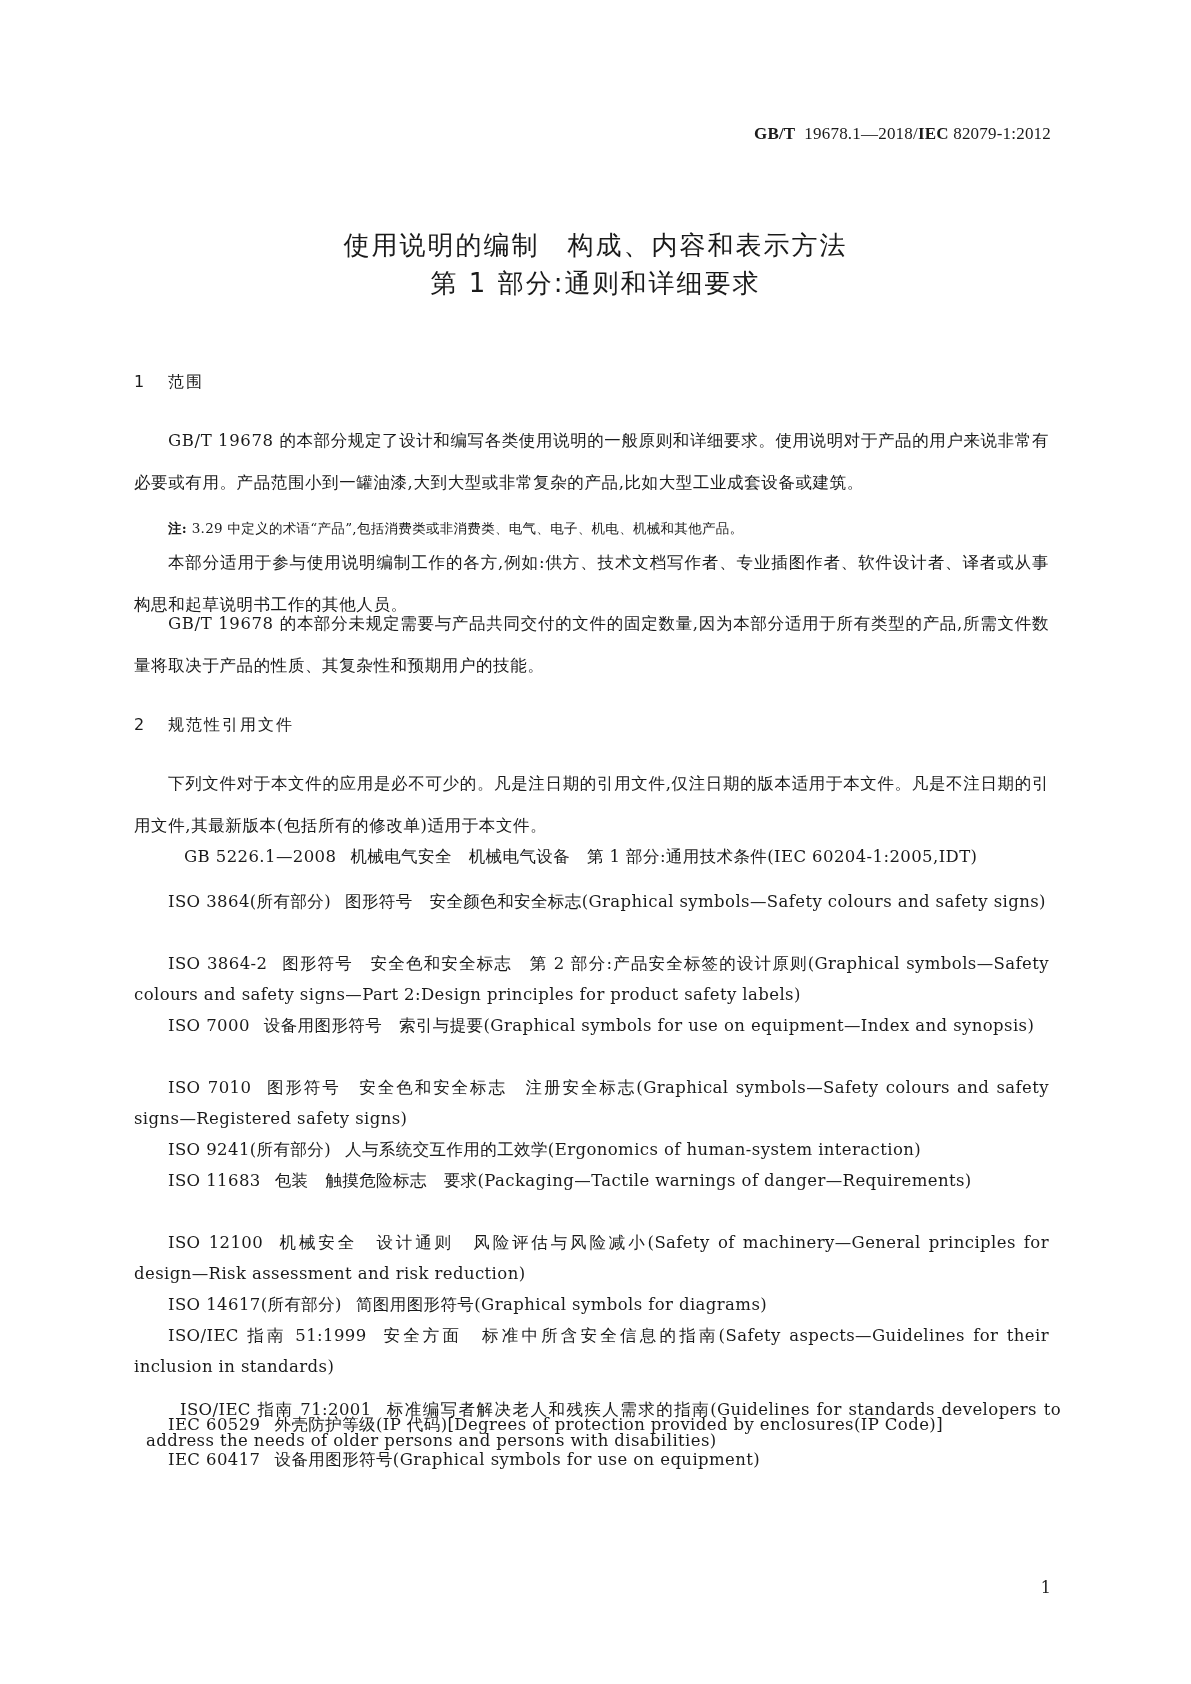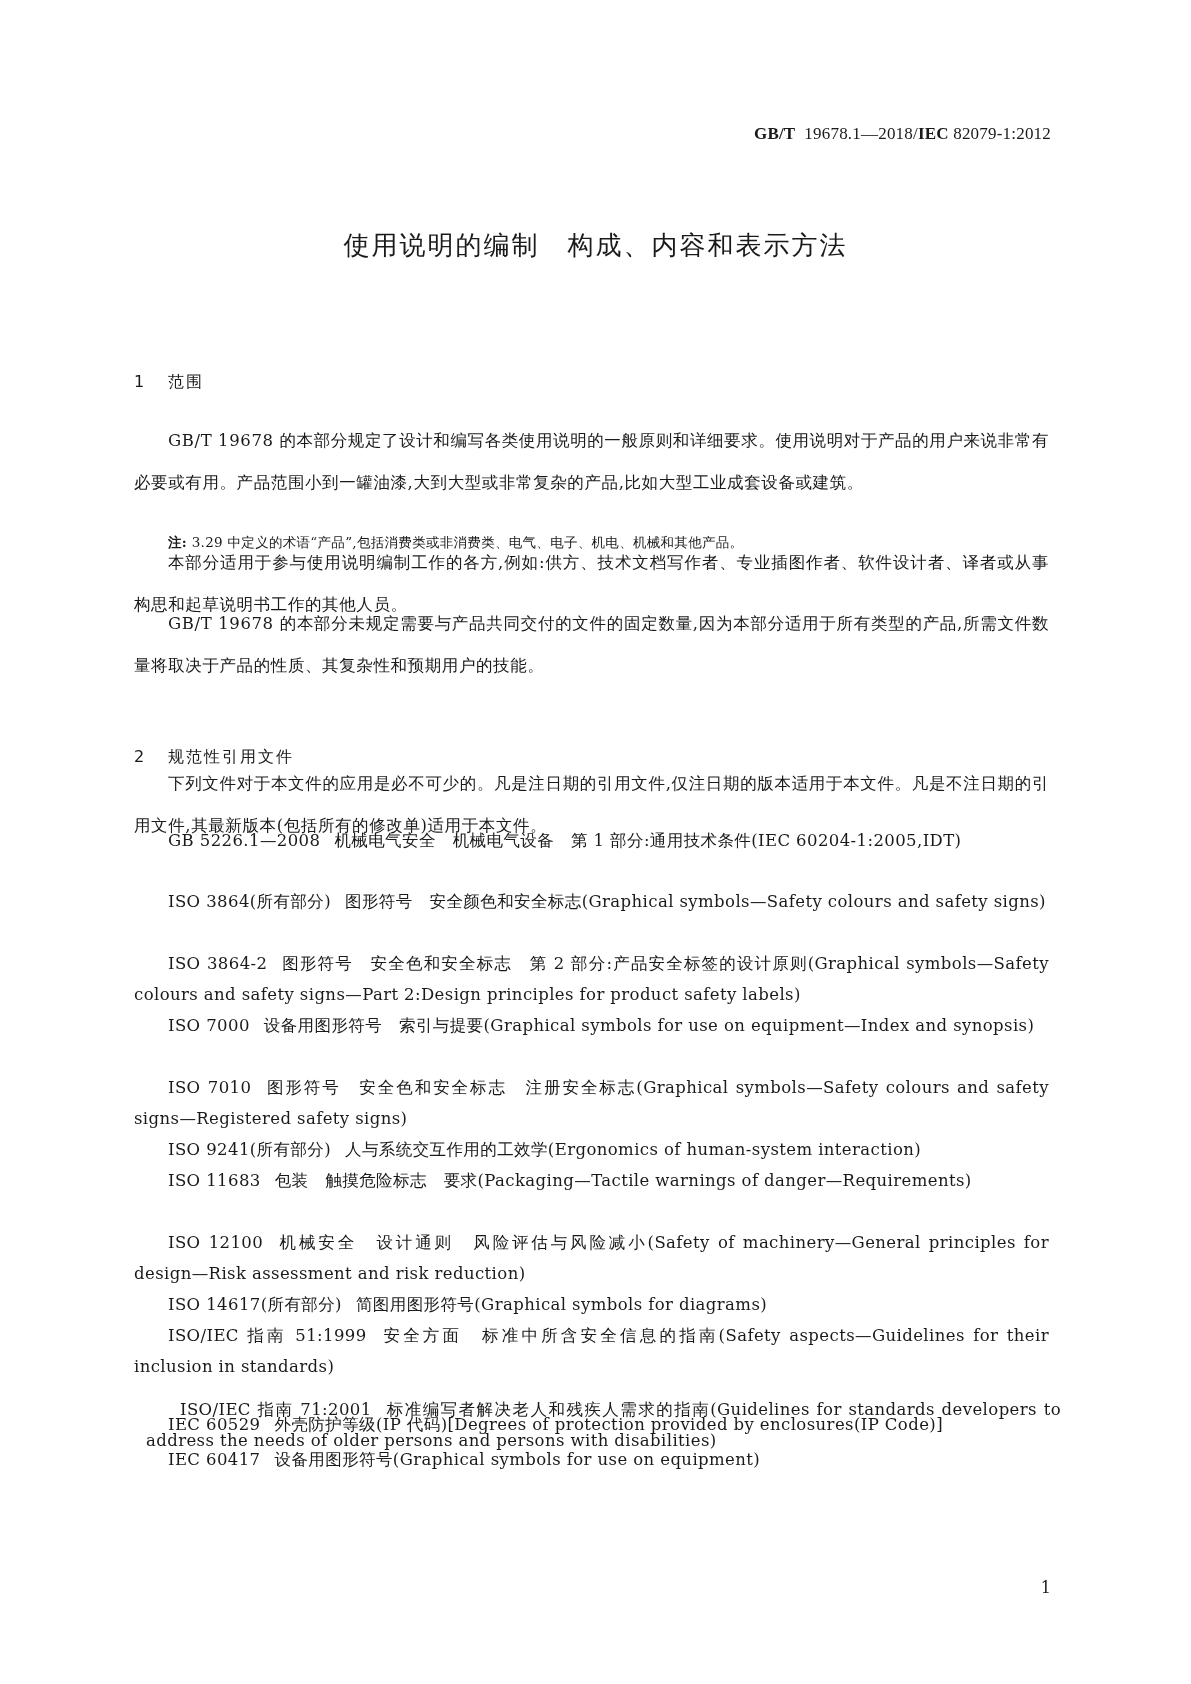--- a/index.html
+++ b/index.html
@@ -93,44 +93,45 @@
 <body>
 
 <div class="header-code">
   <span class="bold">GB/T</span>&nbsp;
   <span>19678.1—2018/</span><span class="bold">IEC</span>
   <span>82079-1:2012</span>
 </div>
 
 <div class="title-block">
   <div>使用说明的编制　构成、内容和表示方法</div>
+  <div>第 1 部分:通则和详细要求</div>
 </div>
 
 <div class="section-heading" style="top:372px;">
   <span class="num">1</span><span>范围</span>
 </div>
 
 <p class="para" style="top:420px; margin:0;">GB/T 19678 的本部分规定了设计和编写各类使用说明的一般原则和详细要求。使用说明对于产品的用户来说非常有必要或有用。产品范围小到一罐油漆,大到大型或非常复杂的产品,比如大型工业成套设备或建筑。</p>
 
-<div class="note" style="top:532px;">
+<div class="note" style="top:518px;">
   <span class="note-label">注:</span>
   <span>3.29 中定义的术语“产品”,包括消费类或非消费类、电气、电子、机电、机械和其他产品。</span>
 </div>
 
 <p class="para" style="top:542px; margin:0;">本部分适用于参与使用说明编制工作的各方,例如:供方、技术文档写作者、专业插图作者、软件设计者、译者或从事构思和起草说明书工作的其他人员。</p>
 
 <p class="para" style="top:603px; margin:0;">GB/T 19678 的本部分未规定需要与产品共同交付的文件的固定数量,因为本部分适用于所有类型的产品,所需文件数量将取决于产品的性质、其复杂性和预期用户的技能。</p>
 
-<div class="section-heading" style="top:747px;">
+<div class="section-heading" style="top:715px;">
   <span class="num">2</span><span>规范性引用文件</span>
 </div>
 
 <p class="para" style="top:763px; margin:0;">下列文件对于本文件的应用是必不可少的。凡是注日期的引用文件,仅注日期的版本适用于本文件。凡是不注日期的引用文件,其最新版本(包括所有的修改单)适用于本文件。</p>
 
-<p class="ref" style="top:825px; margin:0;">
+<p class="ref" style="top:825px; margin:16px;">
   <span class="code">GB 5226.1—2008</span><span>机械电气安全　机械电气设备　第 1 部分:通用技术条件(IEC 60204-1:2005,IDT)</span>
 </p>
 <p class="ref" style="top:886px; margin:0;">
   <span class="code">ISO 3864(所有部分)</span><span>图形符号　安全颜色和安全标志(Graphical symbols—Safety colours and safety signs)</span>
 </p>
 <p class="ref" style="top:948px; margin:0;">
   <span class="code">ISO 3864-2</span><span>图形符号　安全色和安全标志　第 2 部分:产品安全标签的设计原则(Graphical symbols—Safety colours and safety signs—Part 2:Design principles for product safety labels)</span>
 </p>
 <p class="ref" style="top:1010px; margin:0;">
   <span class="code">ISO 7000</span><span>设备用图形符号　索引与提要(Graphical symbols for use on equipment—Index and synopsis)</span>

